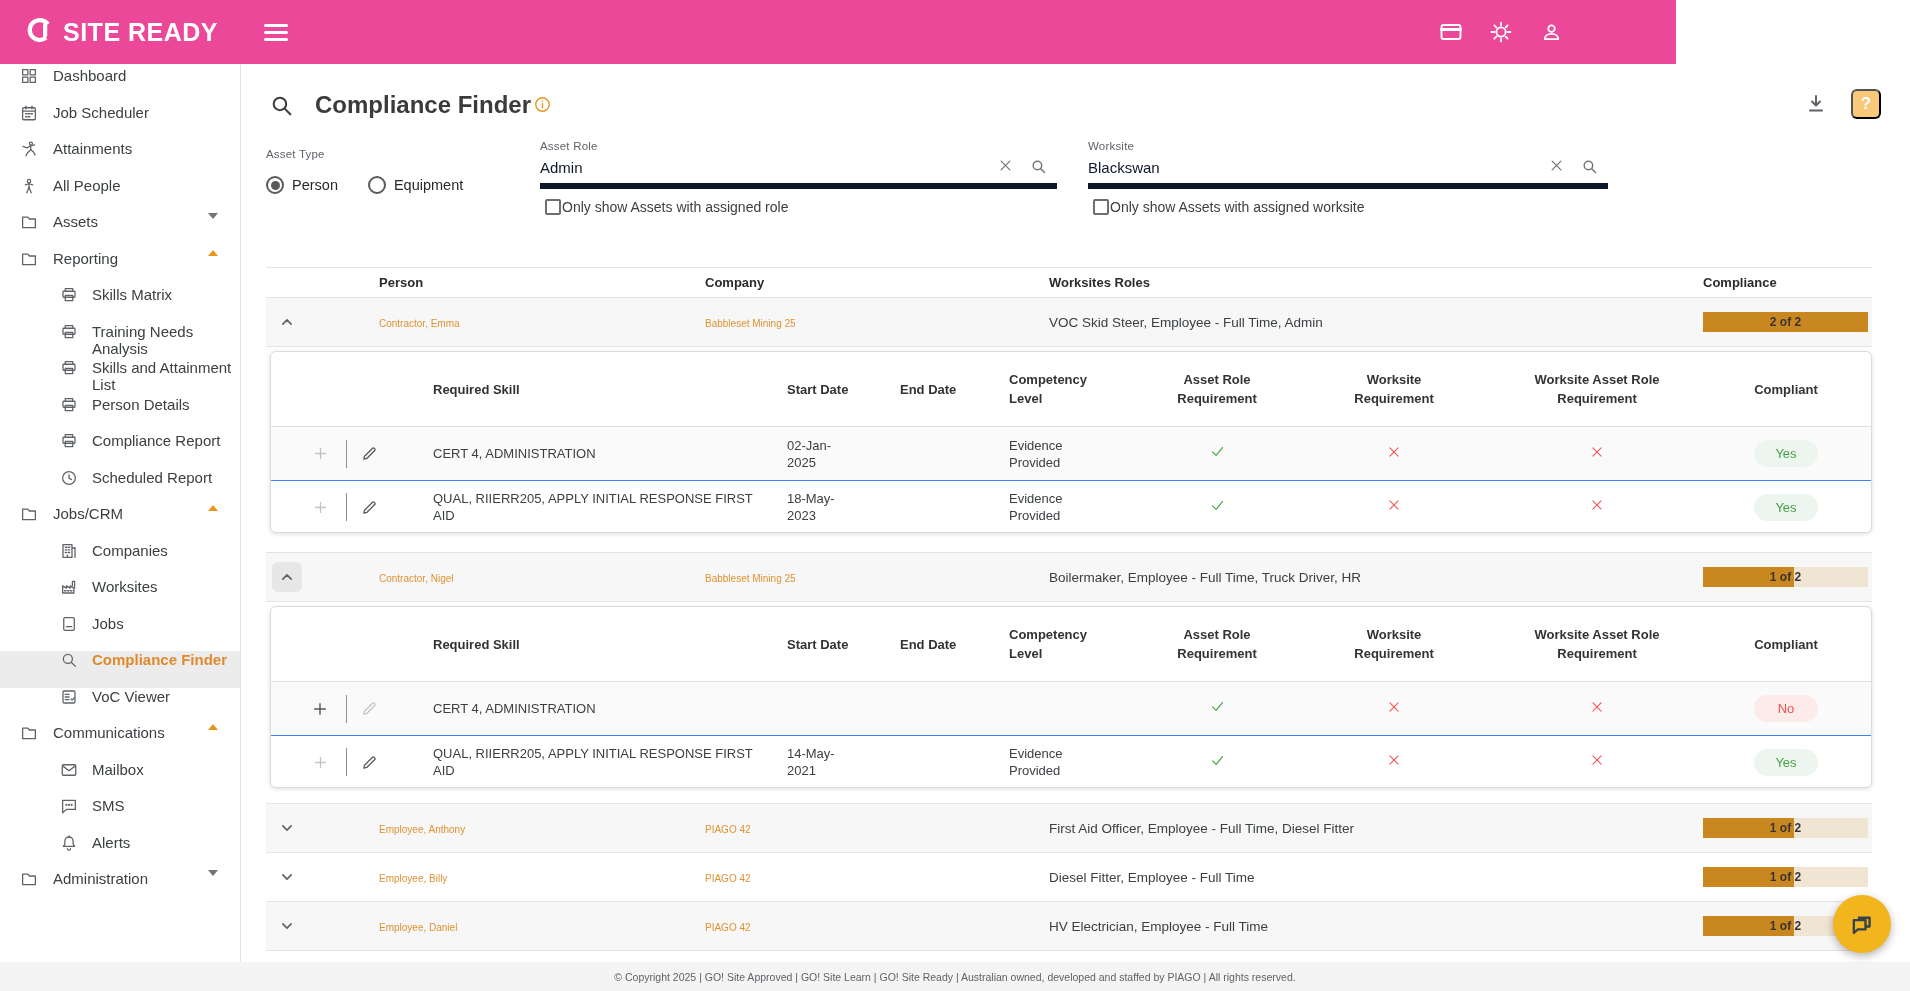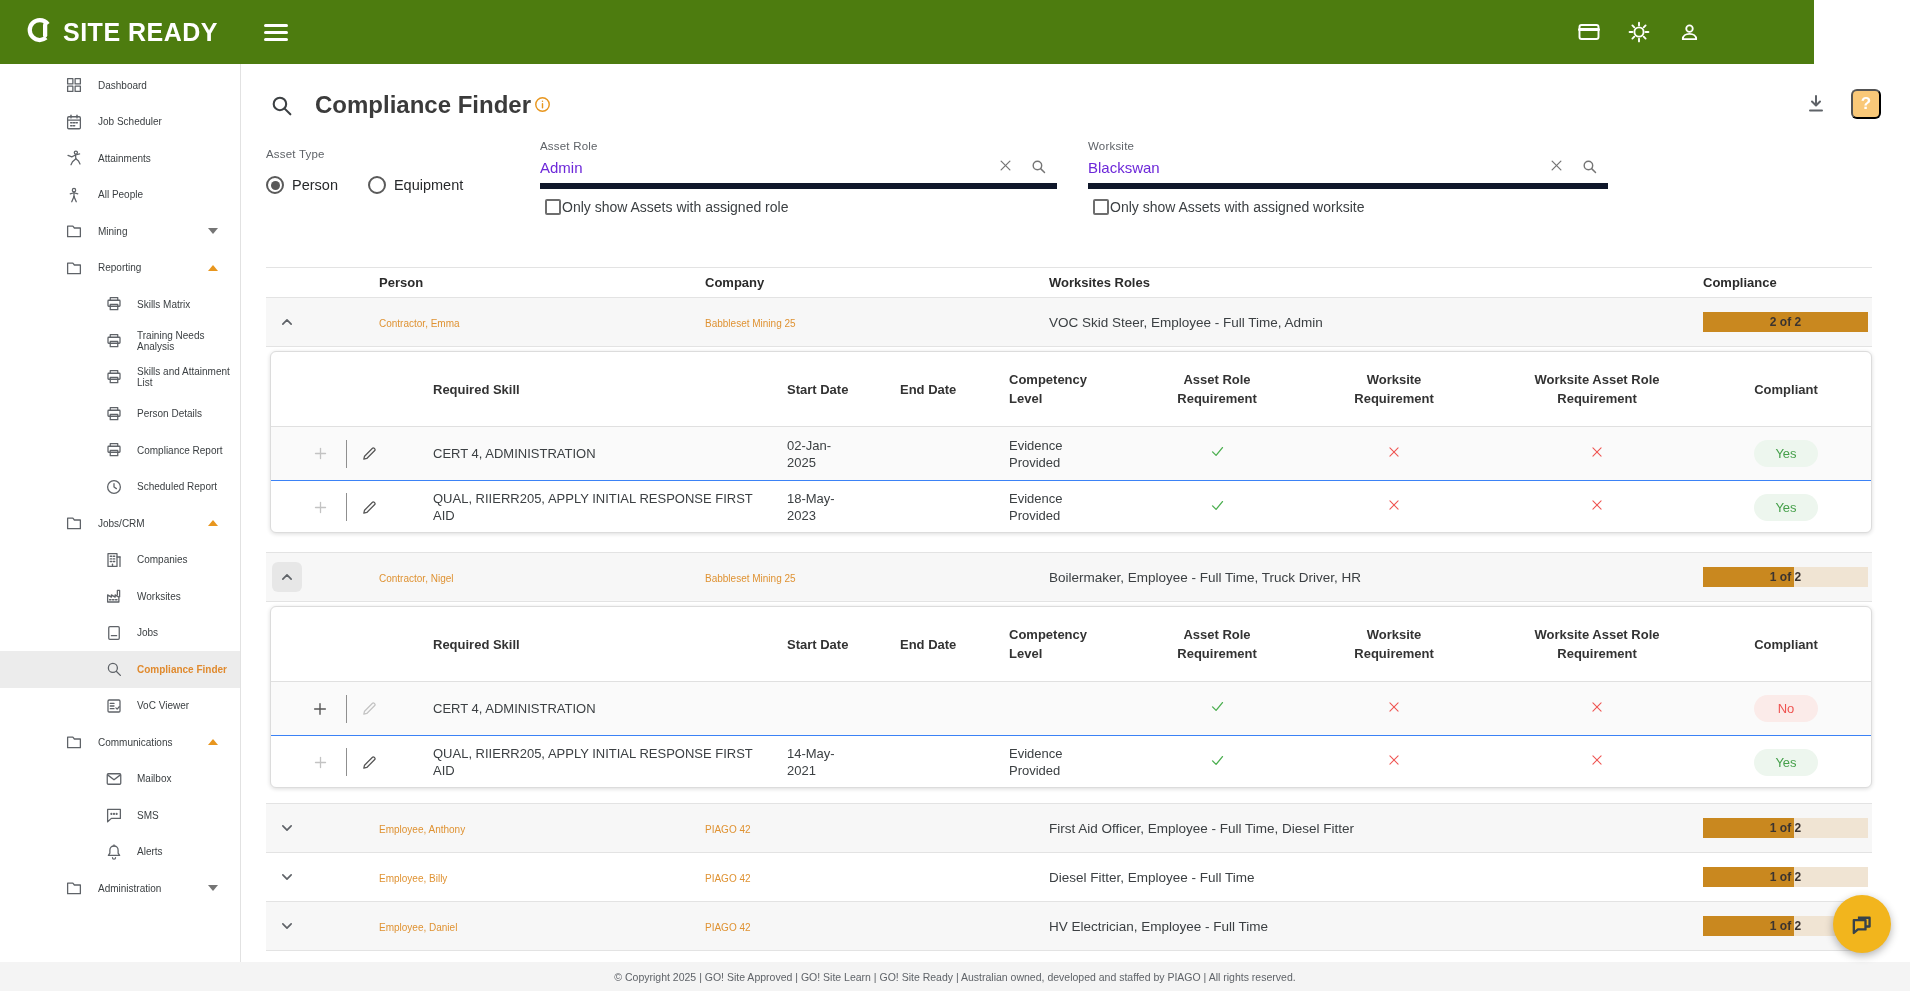--- a/index.html
+++ b/index.html
@@ -1,36 +1,36 @@
 <!DOCTYPE html>
 <html><head>
 <meta charset="utf-8">
 <style>
   * { box-sizing: border-box; margin: 0; padding: 0; }
   html,body { width:1910px; height:991px; overflow:hidden; background:#fff;
     font-family:"Liberation Sans", sans-serif; }
 
   
-  .app-header { position:absolute; left:0; top:0; width:1814px; height:64px;
-    background:#4d7c0f; display:flex; align-items:center; z-index:30; }
+  .app-header { position:absolute; left:0; top:0; width:1676px; height:64px;
+    background:#ec4899; display:flex; align-items:center; z-index:30; }
   .logo { display:flex; align-items:center; gap:7px; margin-left:26px; }
   .logo-text { color:#fff; font-size:25px; font-weight:bold; letter-spacing:.5px; }
   .hamburger { position:absolute; left:264px; top:24px; width:24px; height:17px;
     display:flex; flex-direction:column; justify-content:space-between; cursor:pointer; }
   .hamburger span { display:block; height:2.6px; background:#fff; border-radius:2px; }
   .hdr-icons { position:absolute; right:112px; top:0; height:64px; display:flex;
     align-items:center; gap:24px; }
   .hdr-btn { width:26px; height:26px; display:flex; align-items:center; justify-content:center; cursor:pointer; }
   .wstroke { stroke:#fff; fill:none; stroke-width:1.9; stroke-linecap:round; stroke-linejoin:round; }
 
   
   .sidebar { position:absolute; left:0; top:64px; width:241px; bottom:29px;
     background:#fff; border-right:1px solid #E2E2E2; padding-top:3px; z-index:20; }
-  .nav-item { height:36.5px; display:flex; align-items:center; cursor:pointer;
-    color:#3C4043; font-size:10px; position:relative;padding-left:45px; }
+  .nav-item { height:36.5px; display:flex; cursor:pointer;
+    color:#3C4043; font-size:15px; position:relative; }
   .nav-item .nico { width:18px; height:18px; margin-left:20px; margin-right:15px; flex:none; }
   .nav-item.child .nico { margin-left:60px; margin-right:14px; }
   .nav-item.active { background:#ECECEC; }
   .nav-item.active .nlabel { color:#E08A2E; font-weight:bold; }
   .gstroke { stroke:#5F6368; fill:none; stroke-width:1.7; stroke-linecap:round; stroke-linejoin:round; }
   .caret { position:absolute; right:22px; width:0; height:0; }
   .caret.down { border-left:5.5px solid transparent; border-right:5.5px solid transparent; border-top:6px solid #757575; }
   .caret.up { border-left:5.5px solid transparent; border-right:5.5px solid transparent; border-bottom:6px solid #E8961E; }
 
   
@@ -46,21 +46,21 @@
 
   .flabel { font-size:11.5px; color:#5F6368; letter-spacing:.2px; }
   .f-assettype { position:absolute; left:24px; top:84px; }
   .radio-row { position:absolute; left:24px; top:110px; display:flex; align-items:center; gap:8px; height:22px; }
   .radio { width:18px; height:18px; border:2px solid #5A5A5A; border-radius:50%;
     display:flex; align-items:center; justify-content:center; cursor:pointer; flex:none; }
   .radio .dot { width:9px; height:9px; border-radius:50%; background:#5A5A5A; }
   .radio-label { font-size:14.5px; color:#27292B; margin-right:22px; }
 
   .ffield { position:absolute; top:76px; border-bottom:6px solid #0f172a; height:49px; }
-  .ffield .fval { font-size:15px; color:#6d28d9; margin-top:7px; }
+  .ffield .fval { font-size:15px; color:#0f172a; margin-top:7px; }
   .ffield .ficon { position:absolute; top:18px; cursor:pointer; }
   .f-assetrole { left:298px; width:517px; }
   .f-worksite  { left:846px; width:520px; }
   .icon-clear { right:44px; }
   .icon-search { right:10px; }
 
   .chk-row { position:absolute; top:135px; display:flex; align-items:center; gap:1px; cursor:pointer; }
   .chk-box { width:16px; height:16px; border:2px solid #6E6E6E; border-radius:2px; flex:none; }
   .chk-label { font-size:14px; color:#3C4043; }
   .f-role-check { left:303px; }
@@ -227,21 +227,21 @@
           <path d="M12 14 L15 21"></path>
       </svg></span>
     <span class="nlabel">All People</span>
   </div>
 
   <div class="nav-item">
     <span class="nico">
       <svg width="18" height="18" viewBox="0 0 24 24" class="gstroke">
         <path d="M3.5 19.5 V5.5 h7 l2 2.5 h8 v11.5 z"></path>
       </svg></span>
-    <span class="nlabel">Mining</span>
+    <span class="nlabel">Assets</span>
     <span class="caret down"></span>
   </div>
 
   <div class="nav-item">
     <span class="nico">
       <svg width="18" height="18" viewBox="0 0 24 24" class="gstroke">
         <path d="M3.5 19.5 V5.5 h7 l2 2.5 h8 v11.5 z"></path>
       </svg></span>
     <span class="nlabel">Reporting</span>
     <span class="caret up"></span>

